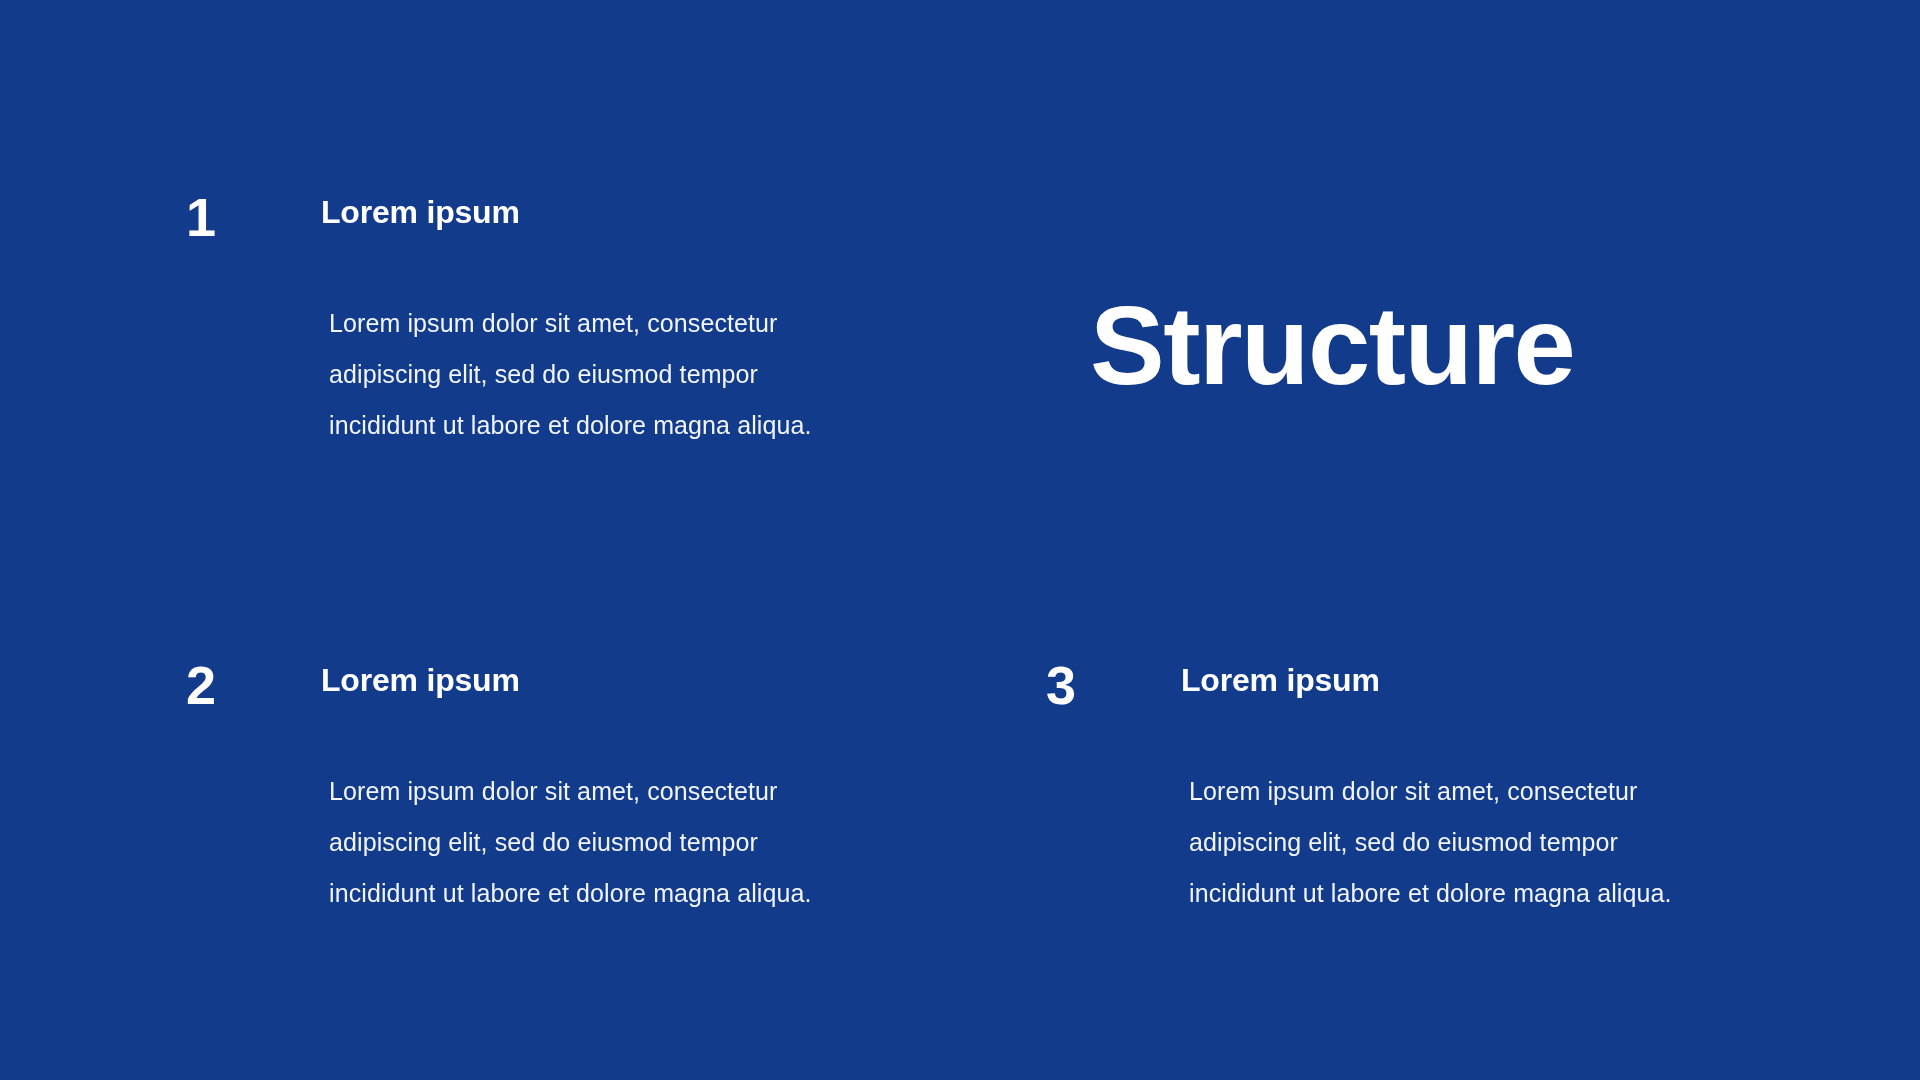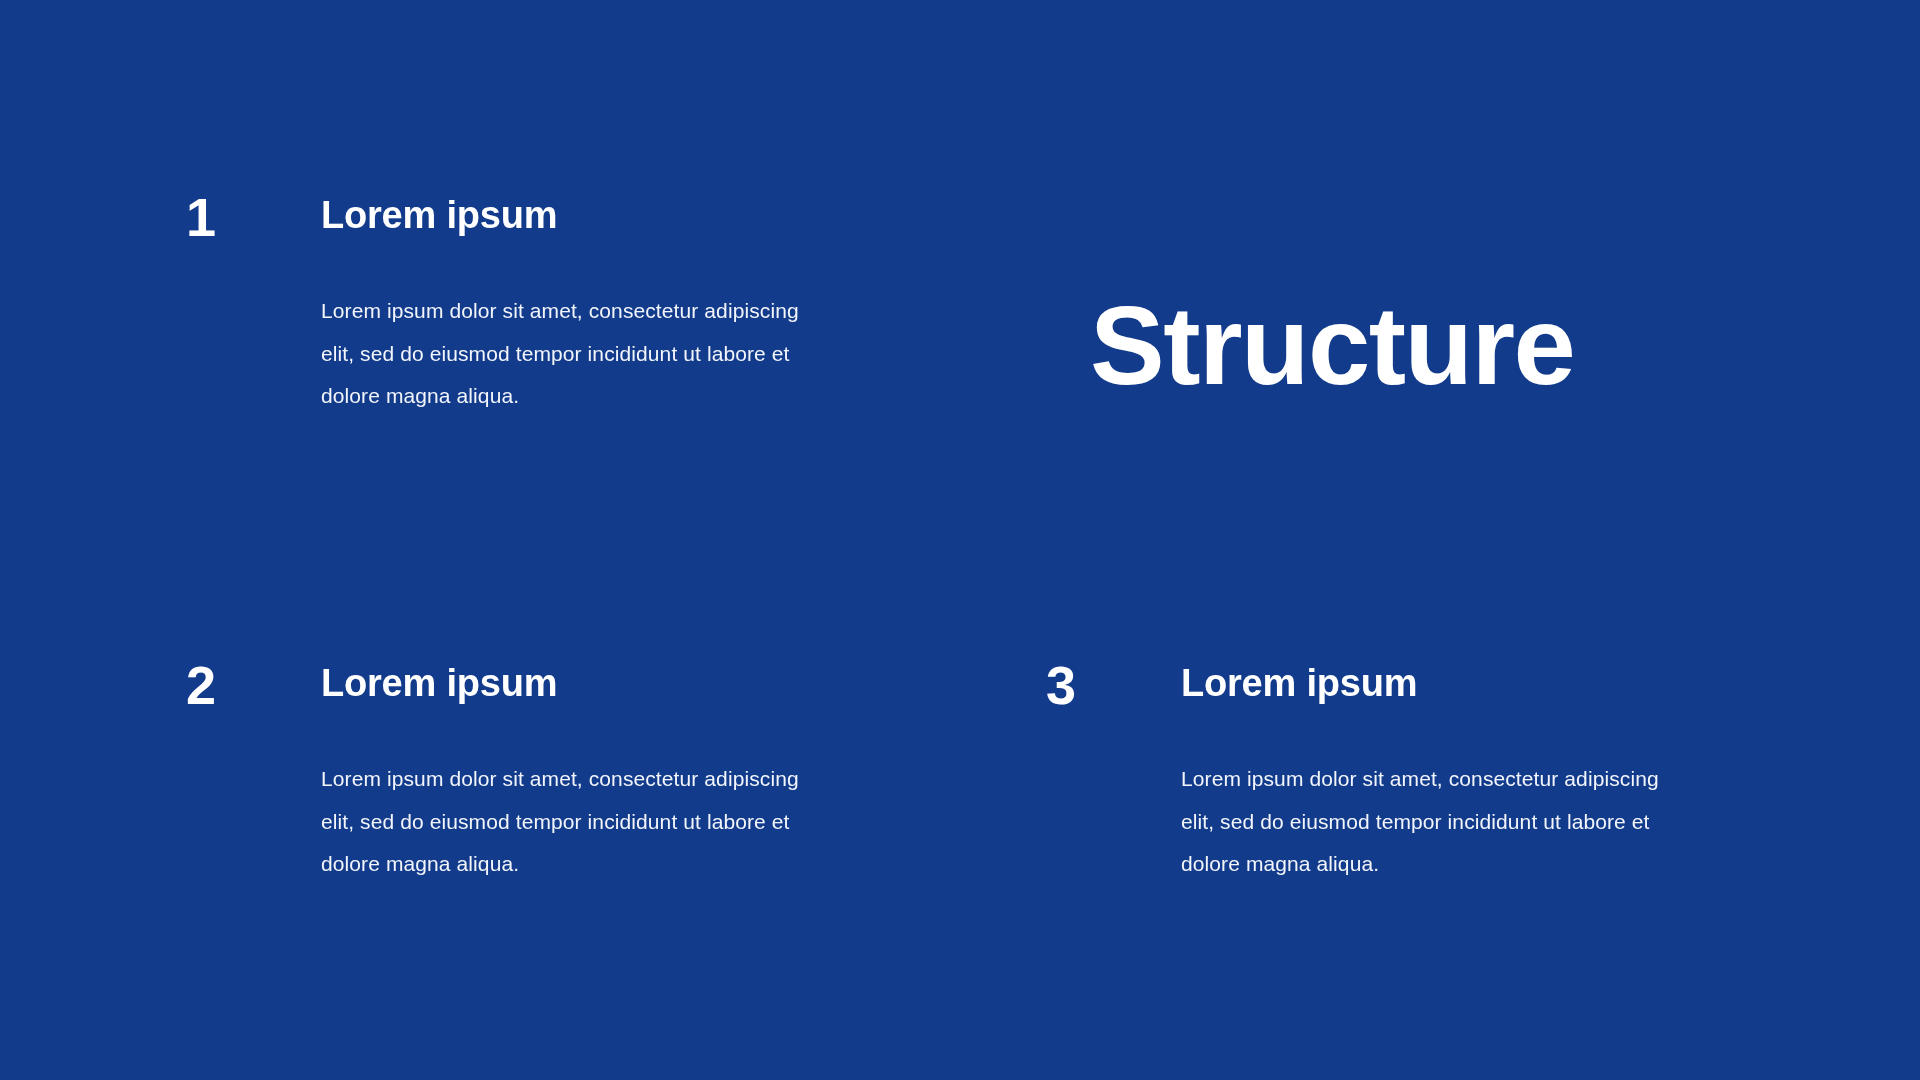--- a/index.html
+++ b/index.html
@@ -60,36 +60,36 @@
     font-weight: 700;
     line-height: 1;
     color: #ffffff;
     letter-spacing: 0px;
   }
 
   .item-heading {
     position: absolute;
     left: 135px;
     top: 4px;
-    font-size: 38px;
+    font-size: 32px;
     font-weight: 700;
     line-height: 1.15;
     color: #ffffff;
     letter-spacing: -0.2px;
     white-space: nowrap;
   }
 
   .item-body {
-    margin: 0;
+    margin: 8px;
     padding: 0;
     position: absolute;
     left: 135px;
     top: 100px;
     width: 500px;
-    font-size: 21px;
+    font-size: 25px;
     font-weight: 300;
     line-height: 2.03;
     color: #f2f5fb;
     letter-spacing: 0.1px;
   }
 </style>
 </head>
 <body>
 
 <div class="slide">

